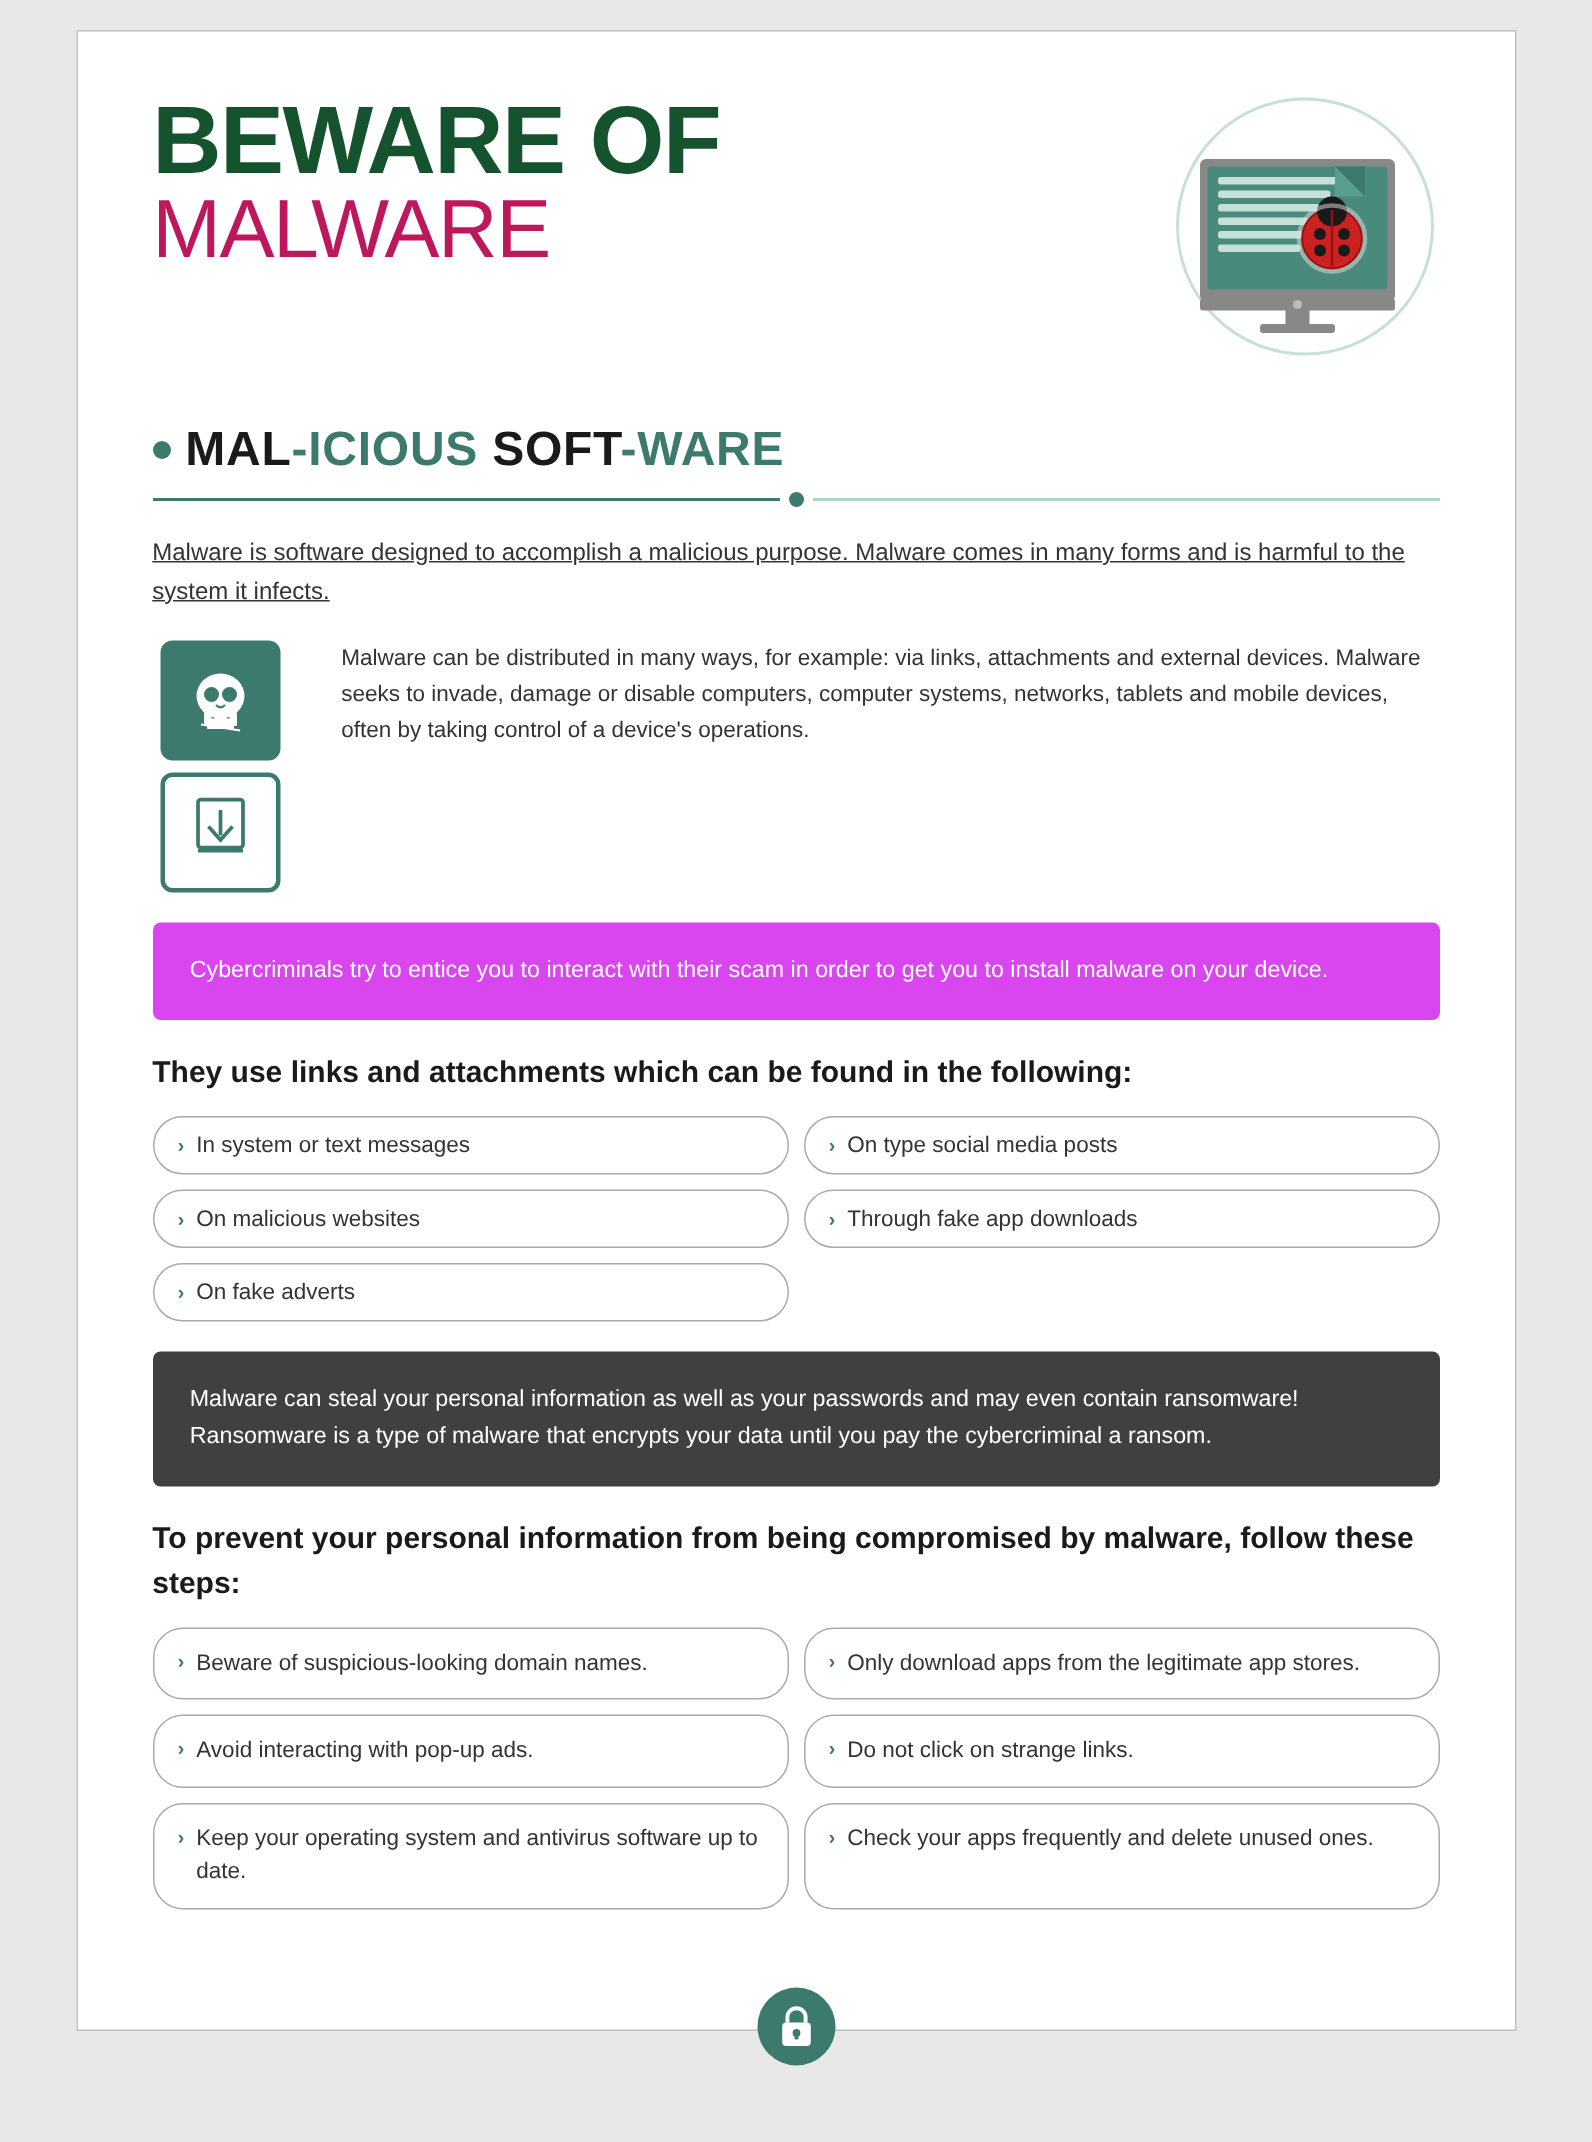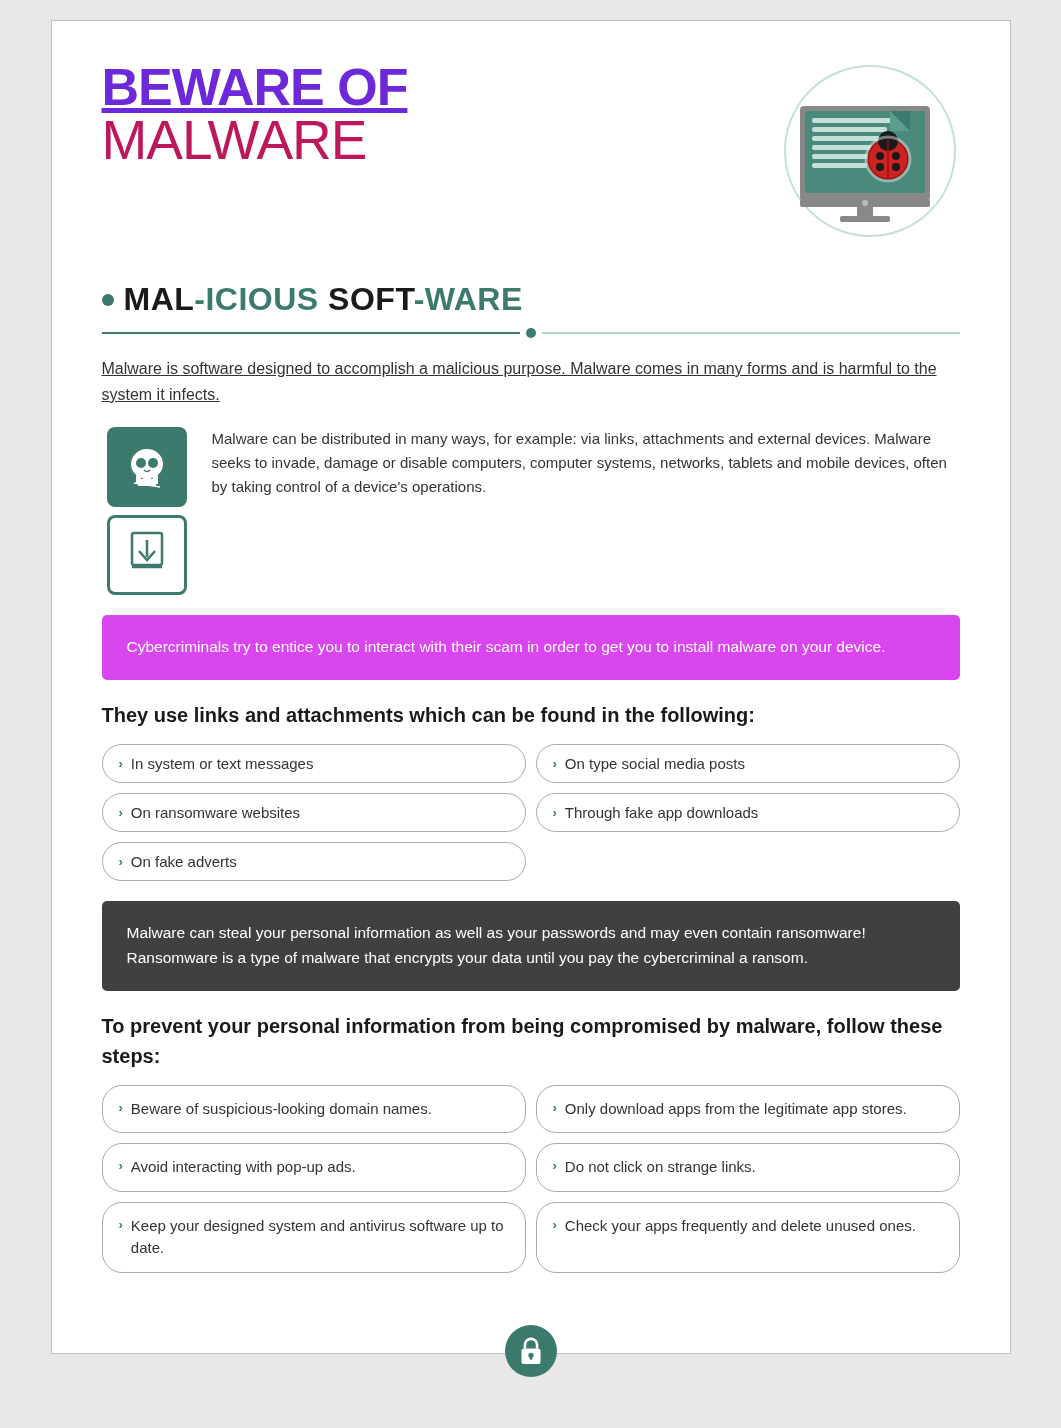--- a/index.html
+++ b/index.html
@@ -14,26 +14,25 @@
     }
     .page {
       background: #fff;
       width: 960px;
       border: 1.5px solid #c0c0c0;
       padding: 40px 50px 60px 50px;
       position: relative;
     }
     .title-block {}
     .title-beware {
-      font-size: 52px;
+      font-size: 64px;
       font-weight: 900;
-      color: #6d28d9;
+      color: #14532d;
       line-height: 1;
       letter-spacing: -1px;
-      text-decoration: underline;
     }
     .title-malware {
       font-size: 55px;
       font-weight: 400;
       color: #be185d;
       line-height: 1;
       letter-spacing: -1px;
     }
 
     
@@ -74,21 +73,21 @@
       font-size: 16px;
       color: #333;
       line-height: 1.6;
       margin-bottom: 20px;
       text-decoration: underline;
     }
 
     
     .two-col {
       display: flex;
-      gap: 20px;
+      gap: 36px;
       margin-bottom: 20px;
     }
     .icon-box {
       width: 90px;
       flex-shrink: 0;
       display: flex;
       flex-direction: column;
       align-items: center;
       gap: 8px;
     }
@@ -326,21 +325,21 @@
     <div class="grid-item">
       <span class="chevron">›</span>
       <span>In system or text messages</span>
     </div>
     <div class="grid-item">
       <span class="chevron">›</span>
       <span>On type social media posts</span>
     </div>
     <div class="grid-item">
       <span class="chevron">›</span>
-      <span>On ransomware websites</span>
+      <span>On malicious websites</span>
     </div>
     <div class="grid-item">
       <span class="chevron">›</span>
       <span>Through fake app downloads</span>
     </div>
     <div class="grid-item">
       <span class="chevron">›</span>
       <span>On fake adverts</span>
     </div>
   </div>
@@ -363,21 +362,21 @@
     <div class="prevent-item">
       <span class="chevron">›</span>
       <span>Avoid interacting with pop-up ads.</span>
     </div>
     <div class="prevent-item">
       <span class="chevron">›</span>
       <span>Do not click on strange links.</span>
     </div>
     <div class="prevent-item">
       <span class="chevron">›</span>
-      <span>Keep your designed system and antivirus software up to date.</span>
+      <span>Keep your operating system and antivirus software up to date.</span>
     </div>
     <div class="prevent-item">
       <span class="chevron">›</span>
       <span>Check your apps frequently and delete unused ones.</span>
     </div>
   </div>
 
   <div class="lock-container">
     <svg viewBox="0 0 30 34" width="26" height="30" xmlns="http://www.w3.org/2000/svg">
       <rect x="4" y="14" width="22" height="18" rx="3" fill="white"></rect>

